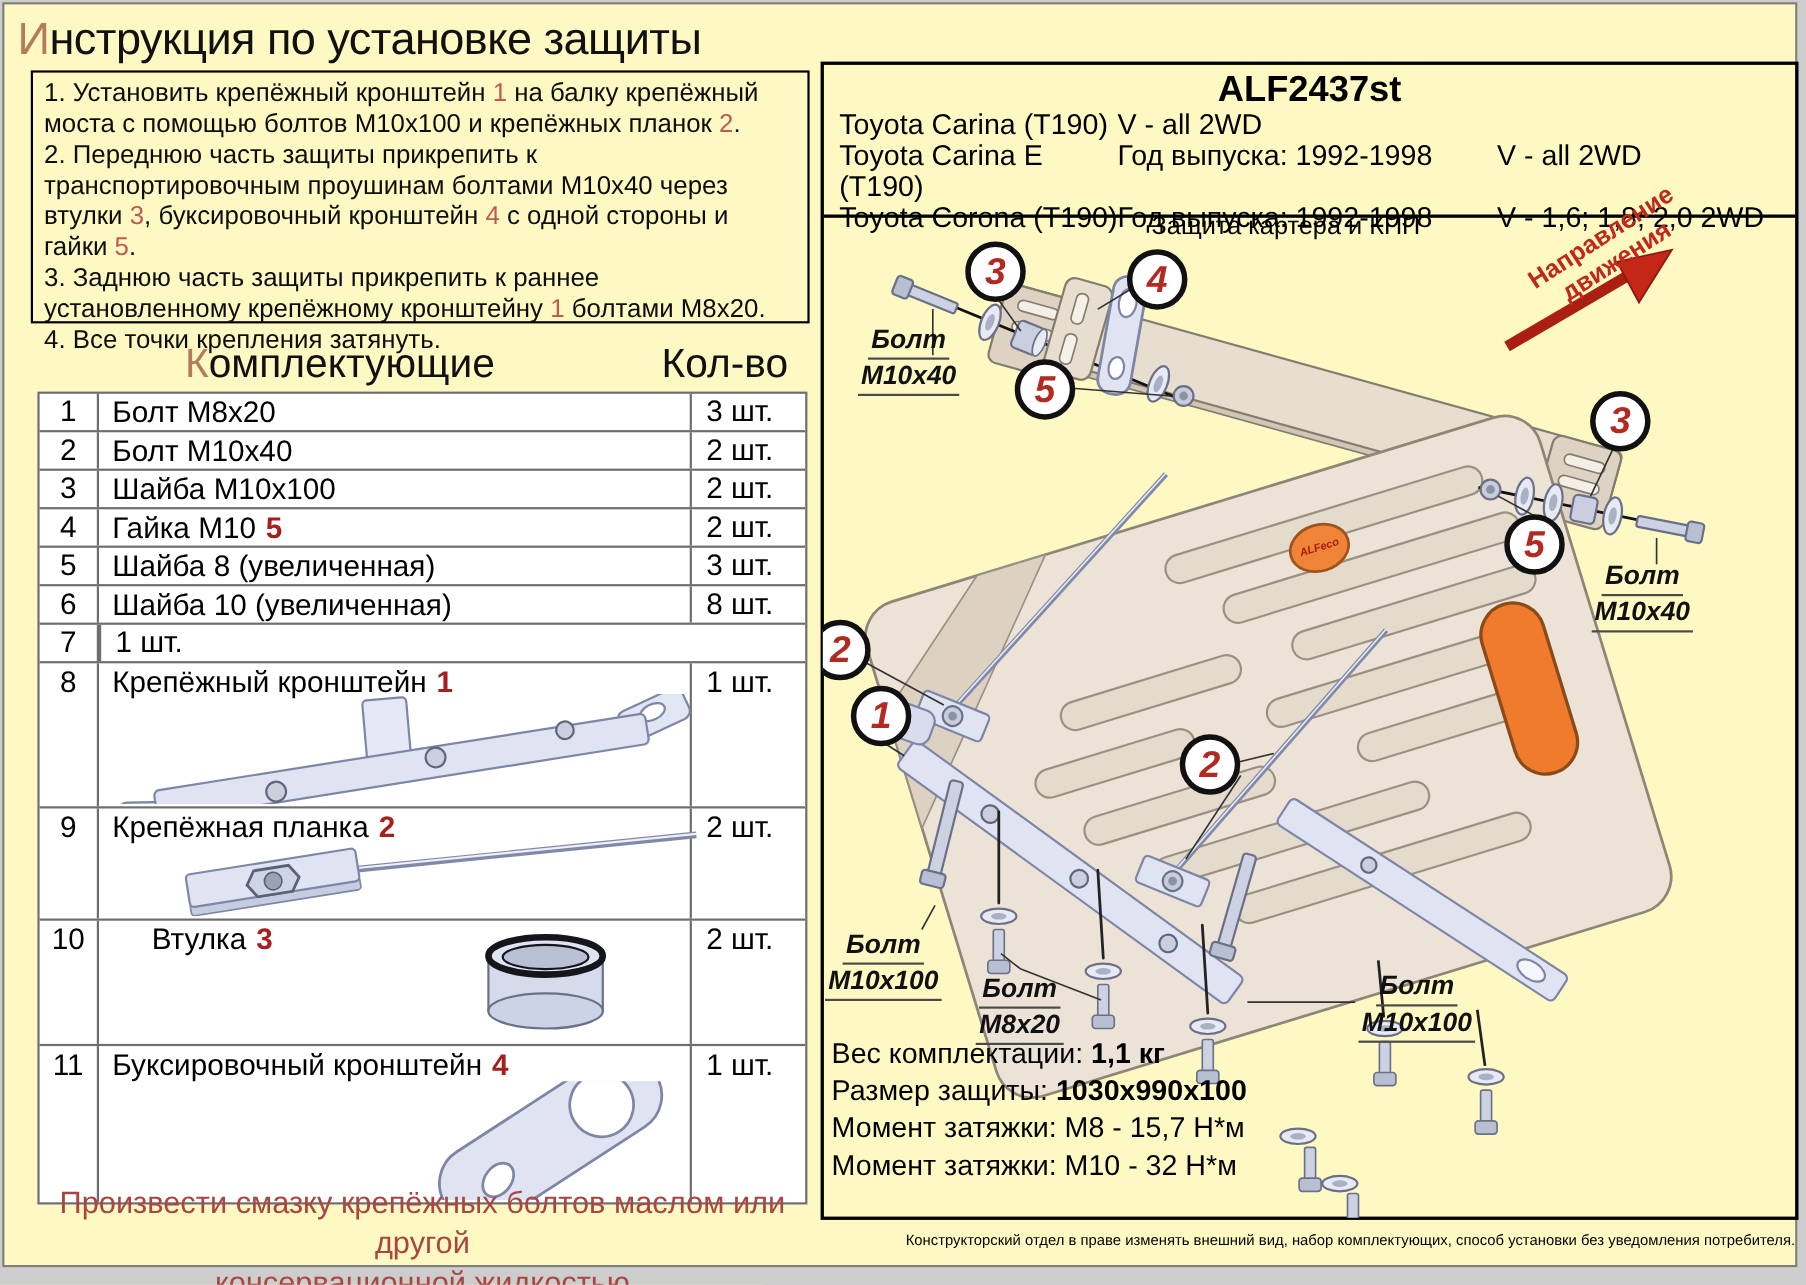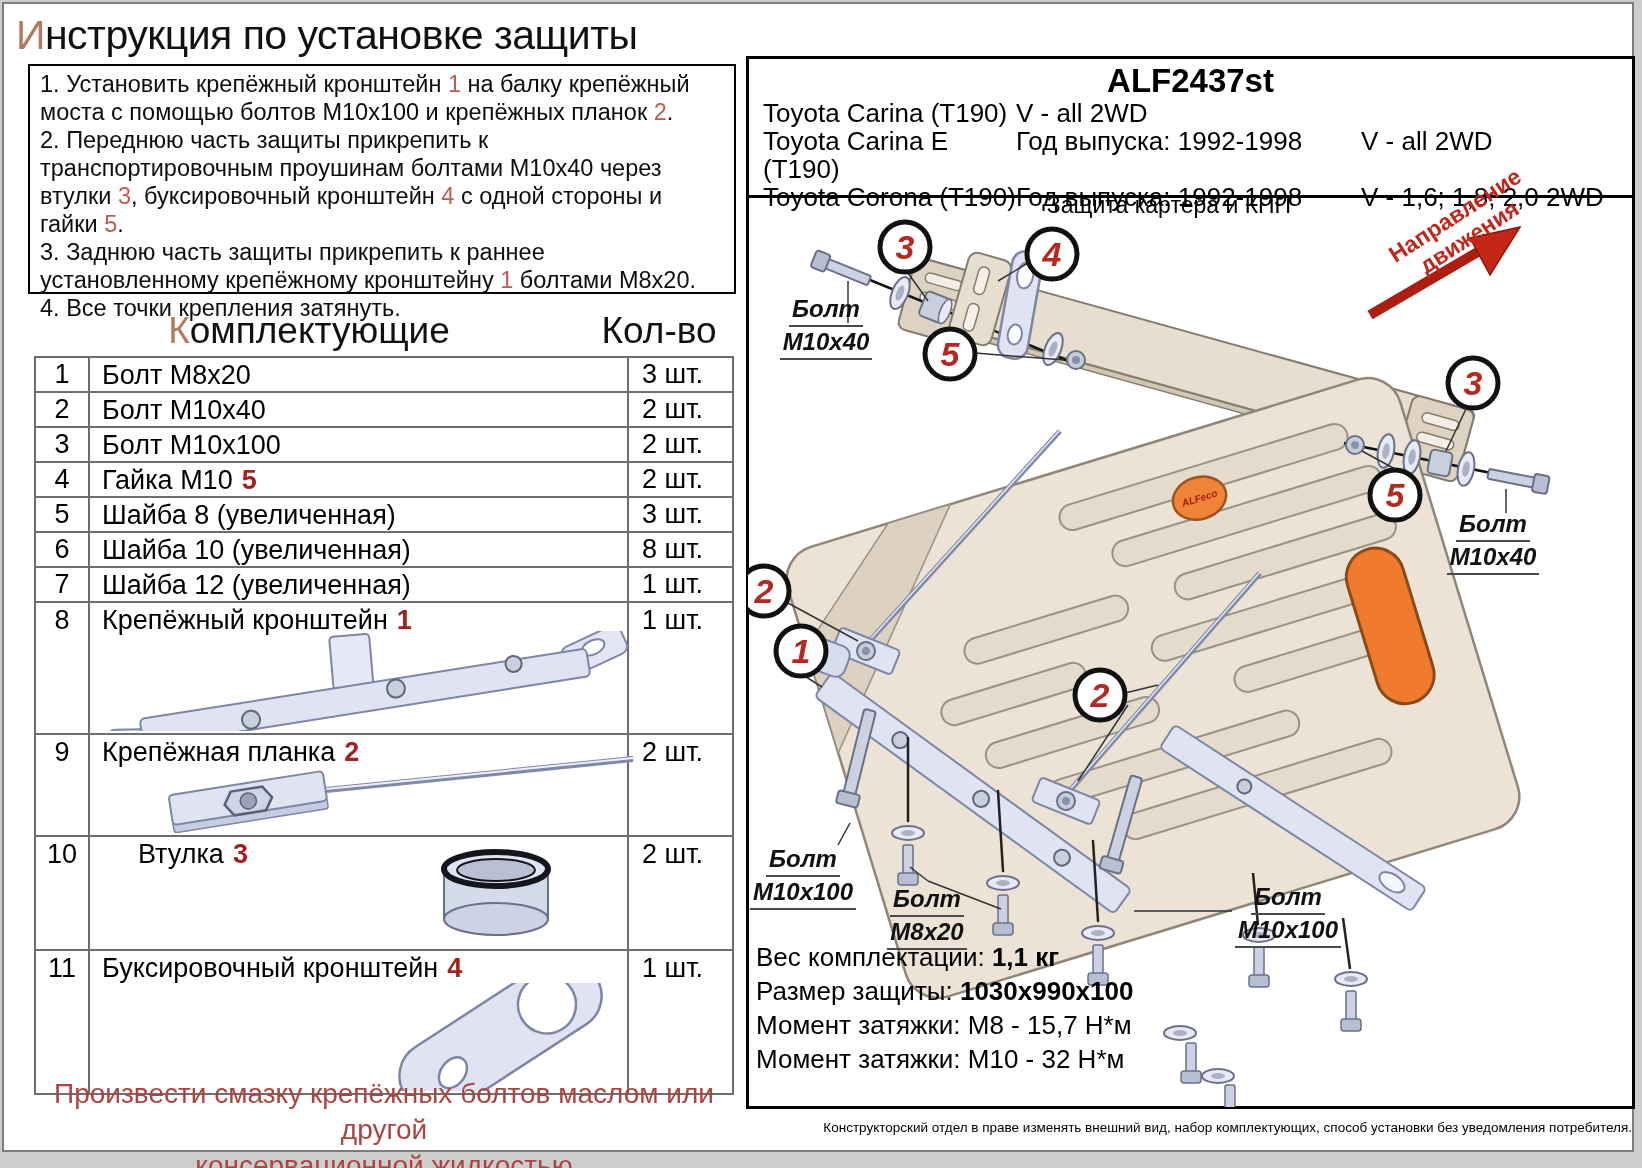--- a/index.html
+++ b/index.html
@@ -4,21 +4,21 @@
 <style>
   html,body{margin:0;padding:0;}
   body{
     width:1642px;height:1168px;position:relative;
     background:#cdcdcd;
     font-family:"Liberation Sans", sans-serif;
     -webkit-font-smoothing:antialiased;
   }
   .page{
     position:absolute;left:2px;top:2px;width:1628px;height:1146px;
-    background:#ffffff;border:2px solid #7d7d7d;
+    background:#fef9c3;border:2px solid #7d7d7d;
   }
   .abs{position:absolute;}
 
   
   .doc-title{
     left:12px;top:8px;font-size:41px;color:#111;white-space:nowrap;
     letter-spacing:-0.5px;
   }
   .doc-title .lead{color:#b5795b;}
 
@@ -127,21 +127,21 @@
     <div class="prow r-sm">
       <div class="c-num">2</div>
       <div class="c-name">
           <span>Болт М10х40</span>
         </div>
       <div class="c-qty">2 шт.</div>
     </div>
     <div class="prow r-sm">
       <div class="c-num">3</div>
       <div class="c-name">
-          <span>Болт М10х100</span>
+          <span>Шайба М10х100</span>
         </div>
       <div class="c-qty">2 шт.</div>
     </div>
     <div class="prow r-sm">
       <div class="c-num">4</div>
       <div class="c-name">
           <span>Гайка М10</span>
           <span class="ref">5</span>
         </div>
       <div class="c-qty">2 шт.</div>
@@ -155,23 +155,20 @@
     </div>
     <div class="prow r-sm">
       <div class="c-num">6</div>
       <div class="c-name">
           <span>Шайба 10 (увеличенная)</span>
         </div>
       <div class="c-qty">8 шт.</div>
     </div>
     <div class="prow r-sm">
       <div class="c-num">7</div>
-      <div class="c-name">
-          <span>Шайба 12 (увеличенная)</span>
-        </div>
       <div class="c-qty">1 шт.</div>
     </div>
 
     <div class="prow r-tall" style="height:130px;">
       <div class="c-num">8</div>
       <div class="c-name">
           <span>Крепёжный кронштейн</span>
           <span class="ref">1</span>
         <svg class="part-img" style="left:8px;top:28px;" width="540" height="100" viewBox="0 0 540 100">
           <g transform="rotate(-9 270 60)">

